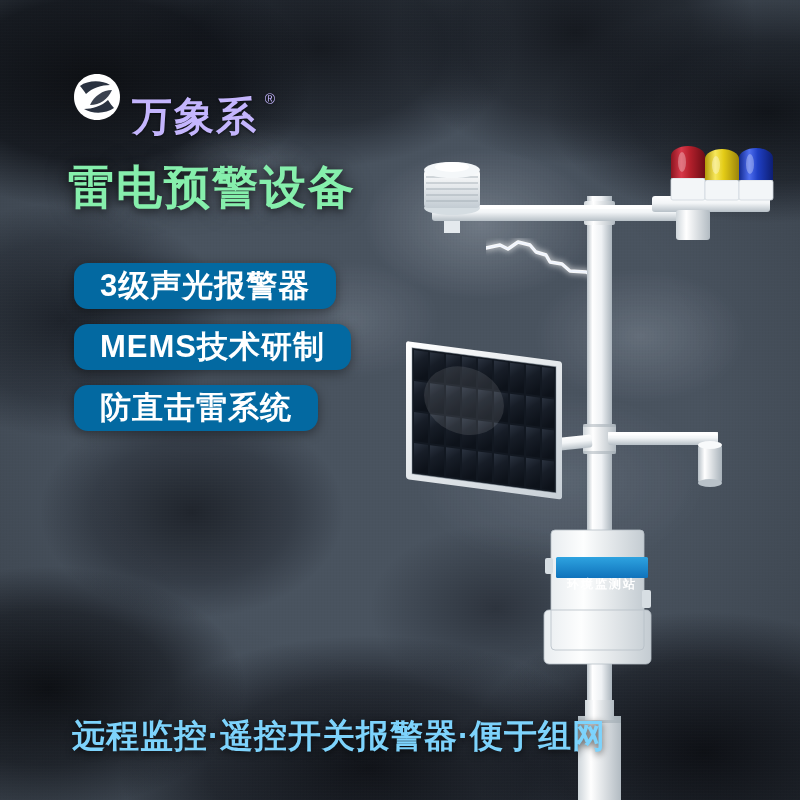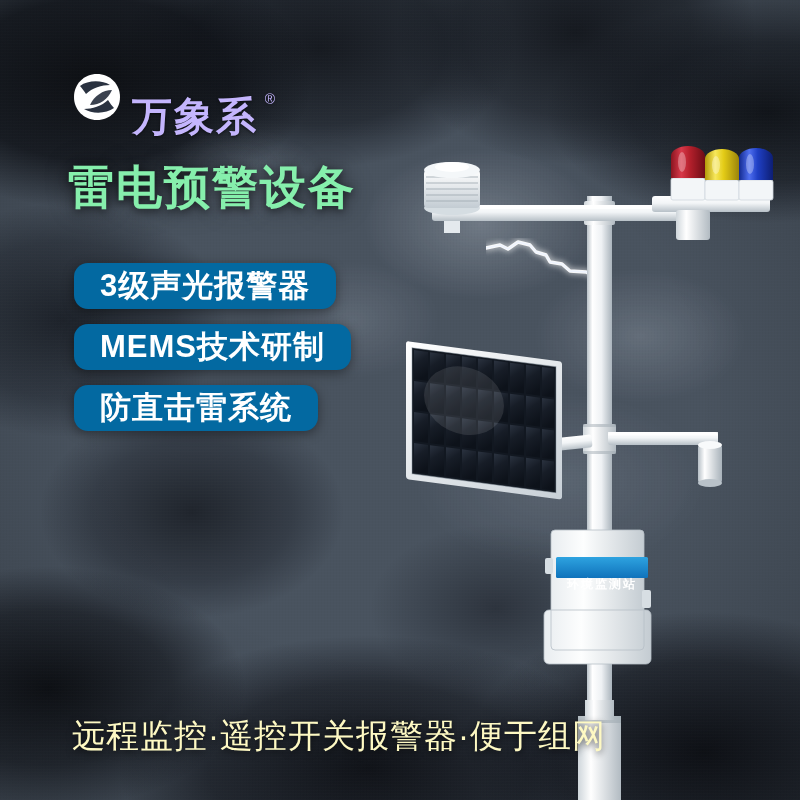--- a/index.html
+++ b/index.html
@@ -150,23 +150,23 @@
     letter-spacing: 1px;
     white-space: nowrap;
     box-shadow: 0 3px 12px rgba(0,0,0,.40);
     align-self: flex-start;
   }
 
   .tagline {
     position: absolute;
     left: 72px;
     top: 714px;
-    color: #fef9c3;
+    color: #7dd3fc;
     font-size: 33px;
-    font-weight: 400;
+    font-weight: 700;
     letter-spacing: 1px;
     white-space: nowrap;
     text-shadow: 0 2px 7px rgba(0,0,0,.65);
   }
 </style>
 </head>
 <body>
 
 <div id="poster">
 

